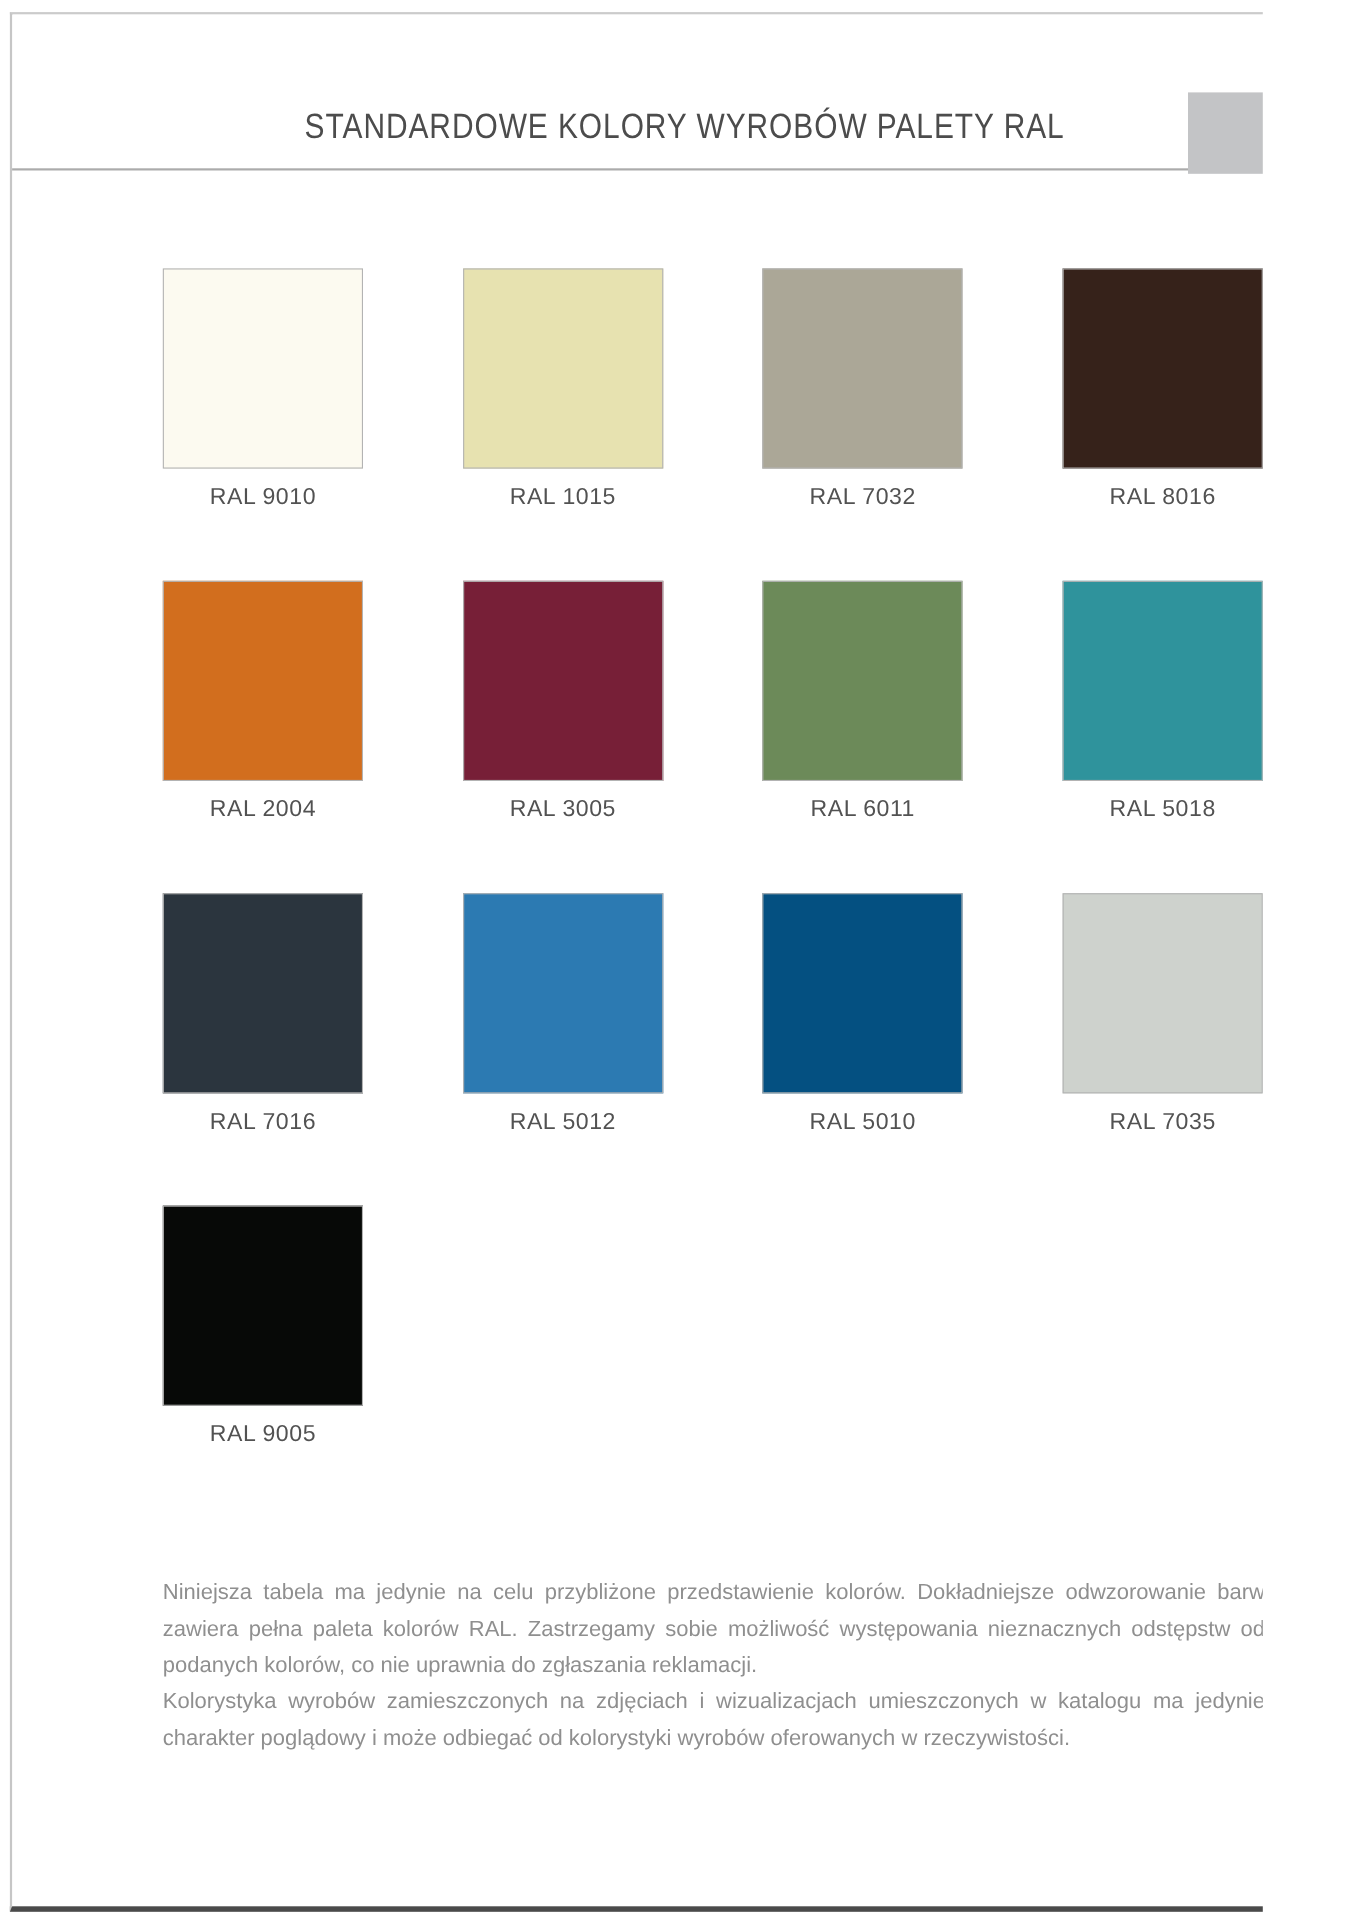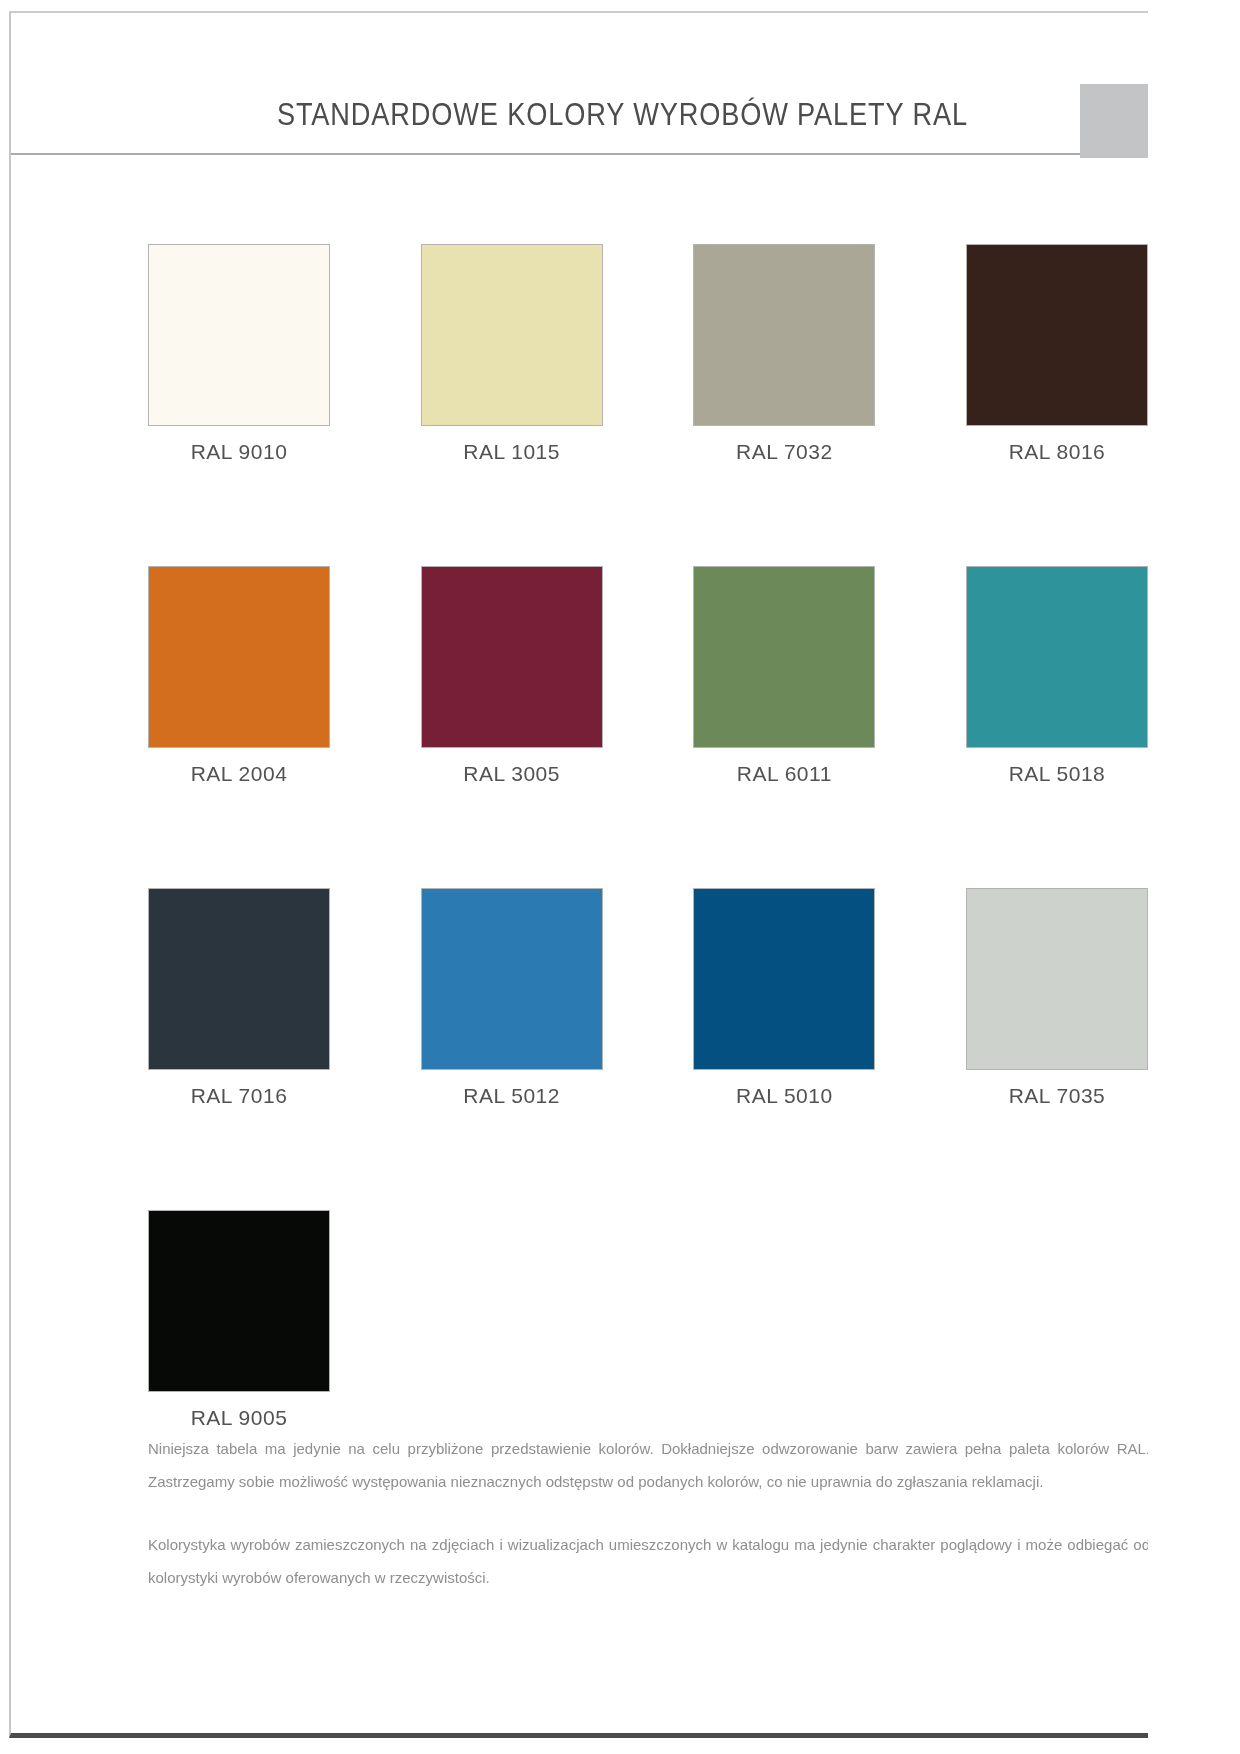--- a/index.html
+++ b/index.html
@@ -46,48 +46,48 @@
     left: 1080px; top: 84px;
     width: 77px; height: 74px;
   }
   .grid {
     position: absolute;
     left: 148px; top: 244px;
     width: 1000px;
     display: grid;
     grid-template-columns: repeat(4, 182px);
     justify-content: space-between;
-    row-gap: 102px;
+    row-gap: 64px;
   }
   .cell { width: 182px; }
   .swatch {
     width: 182px; height: 182px;
     box-sizing: border-box;
     border: 1px solid #b3b3b3;
   }
   .swatch-label {
     margin-top: 14px;
     height: 24px;
     line-height: 24px;
     text-align: center;
     font-size: 21px;
     color: #525252;
     letter-spacing: 0.5px;
   }
   .notes {
     position: absolute;
     left: 148px; top: 1432px;
     width: 1002px;
-    font-size: 15px;
+    font-size: 20px;
     line-height: 33px;
     color: #8f8f8f;
     text-align: justify;
   }
   .notes p { margin: 0; }
-  .notes p.spaced { margin-top: 30px; }
+  .notes p.spaced { }
 </style>
 </head>
 <body>
 
 <div class="page">
   <div class="sheet"></div>
 
   <h1 class="title">STANDARDOWE KOLORY WYROBÓW PALETY RAL</h1>
   <div class="header-rule"></div>
   <div class="header-square" style="background: rgb(195, 196, 198);"></div>

